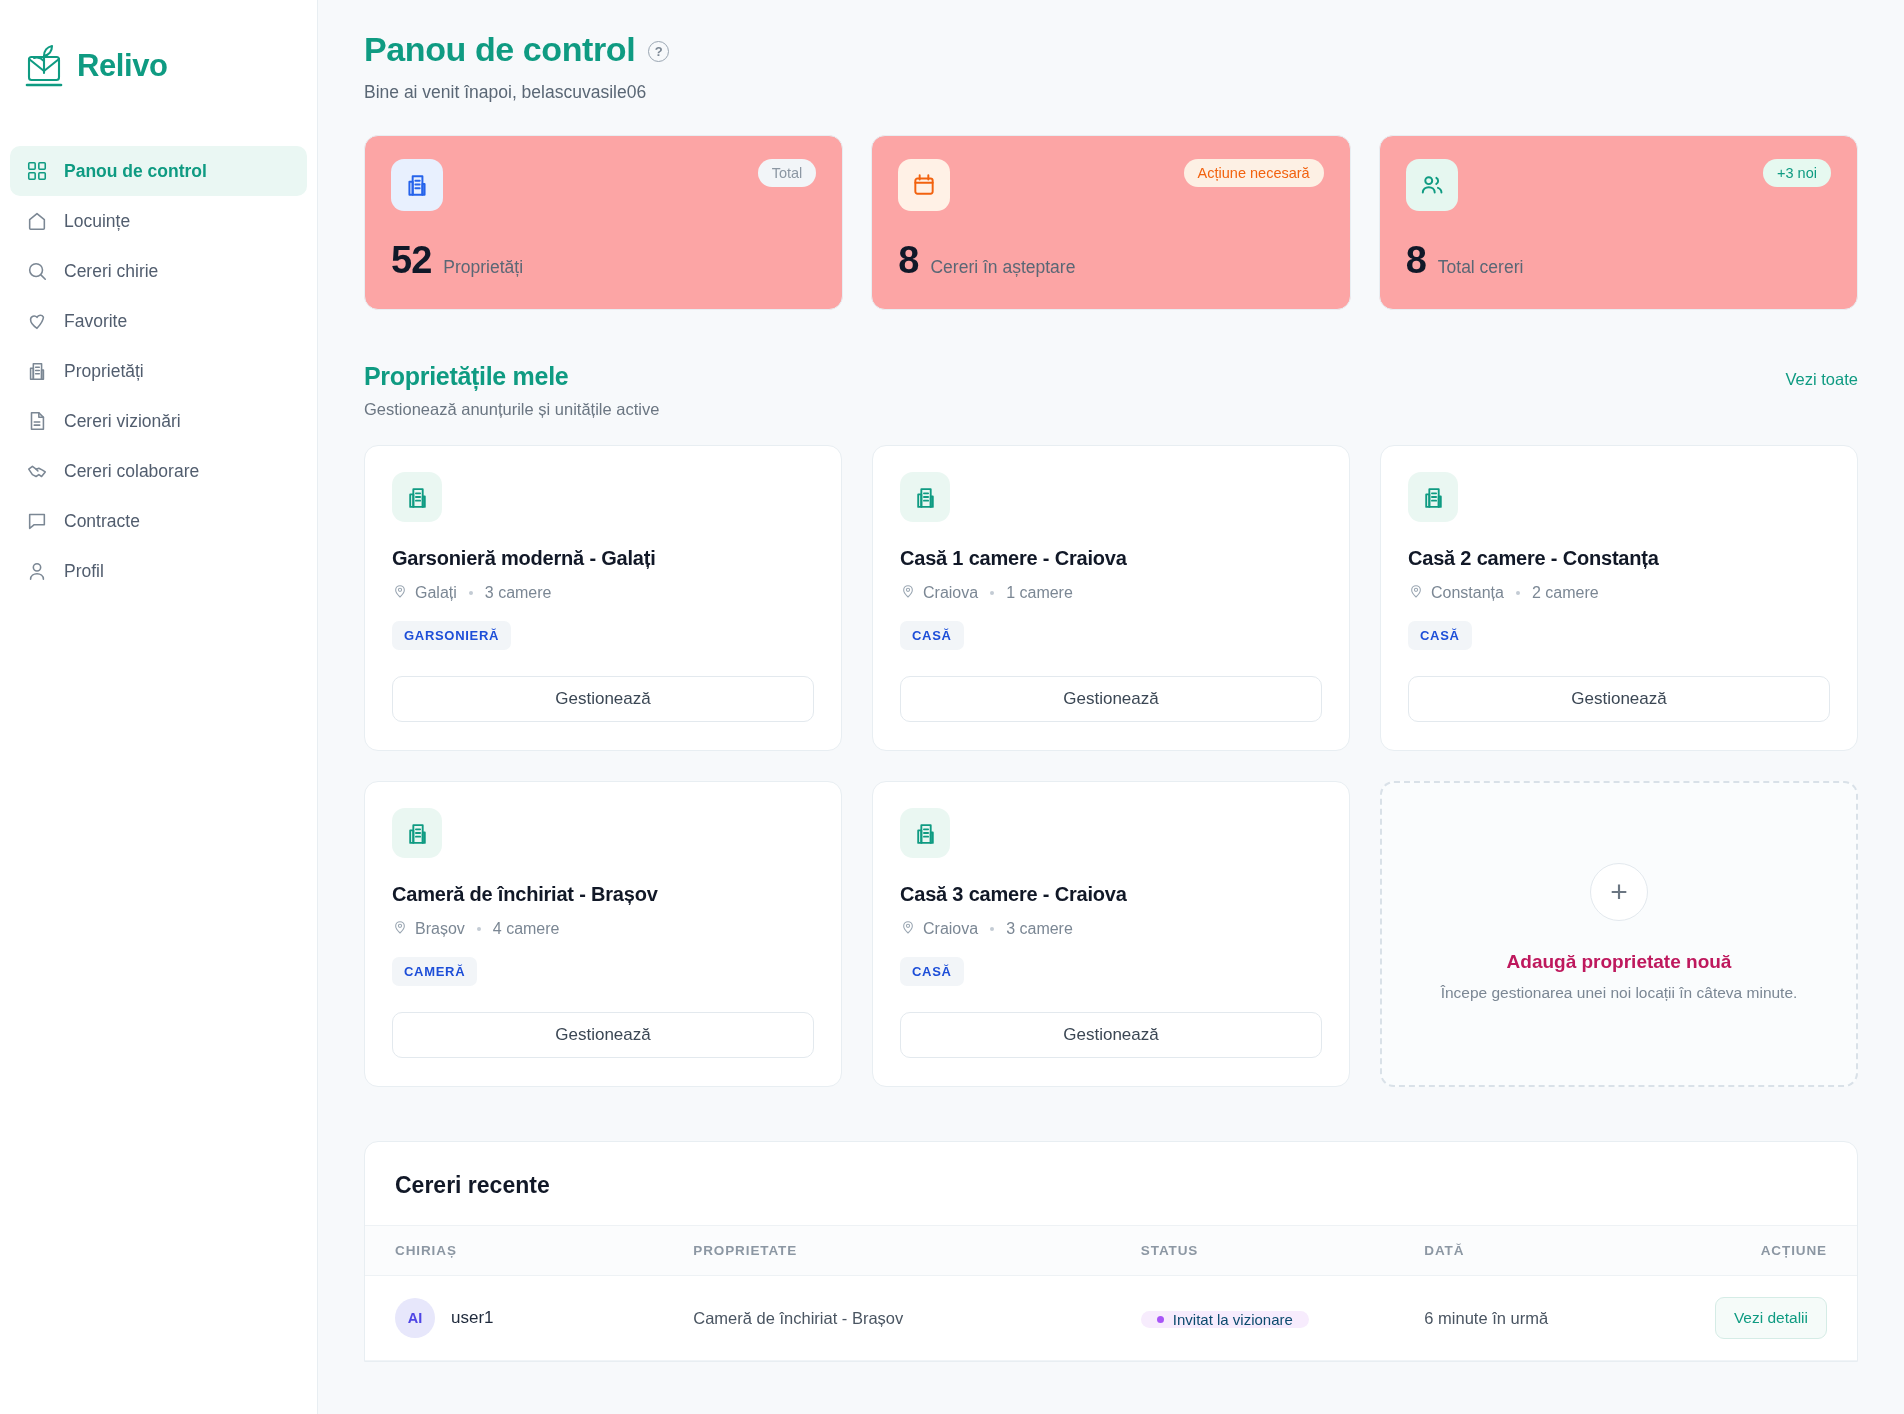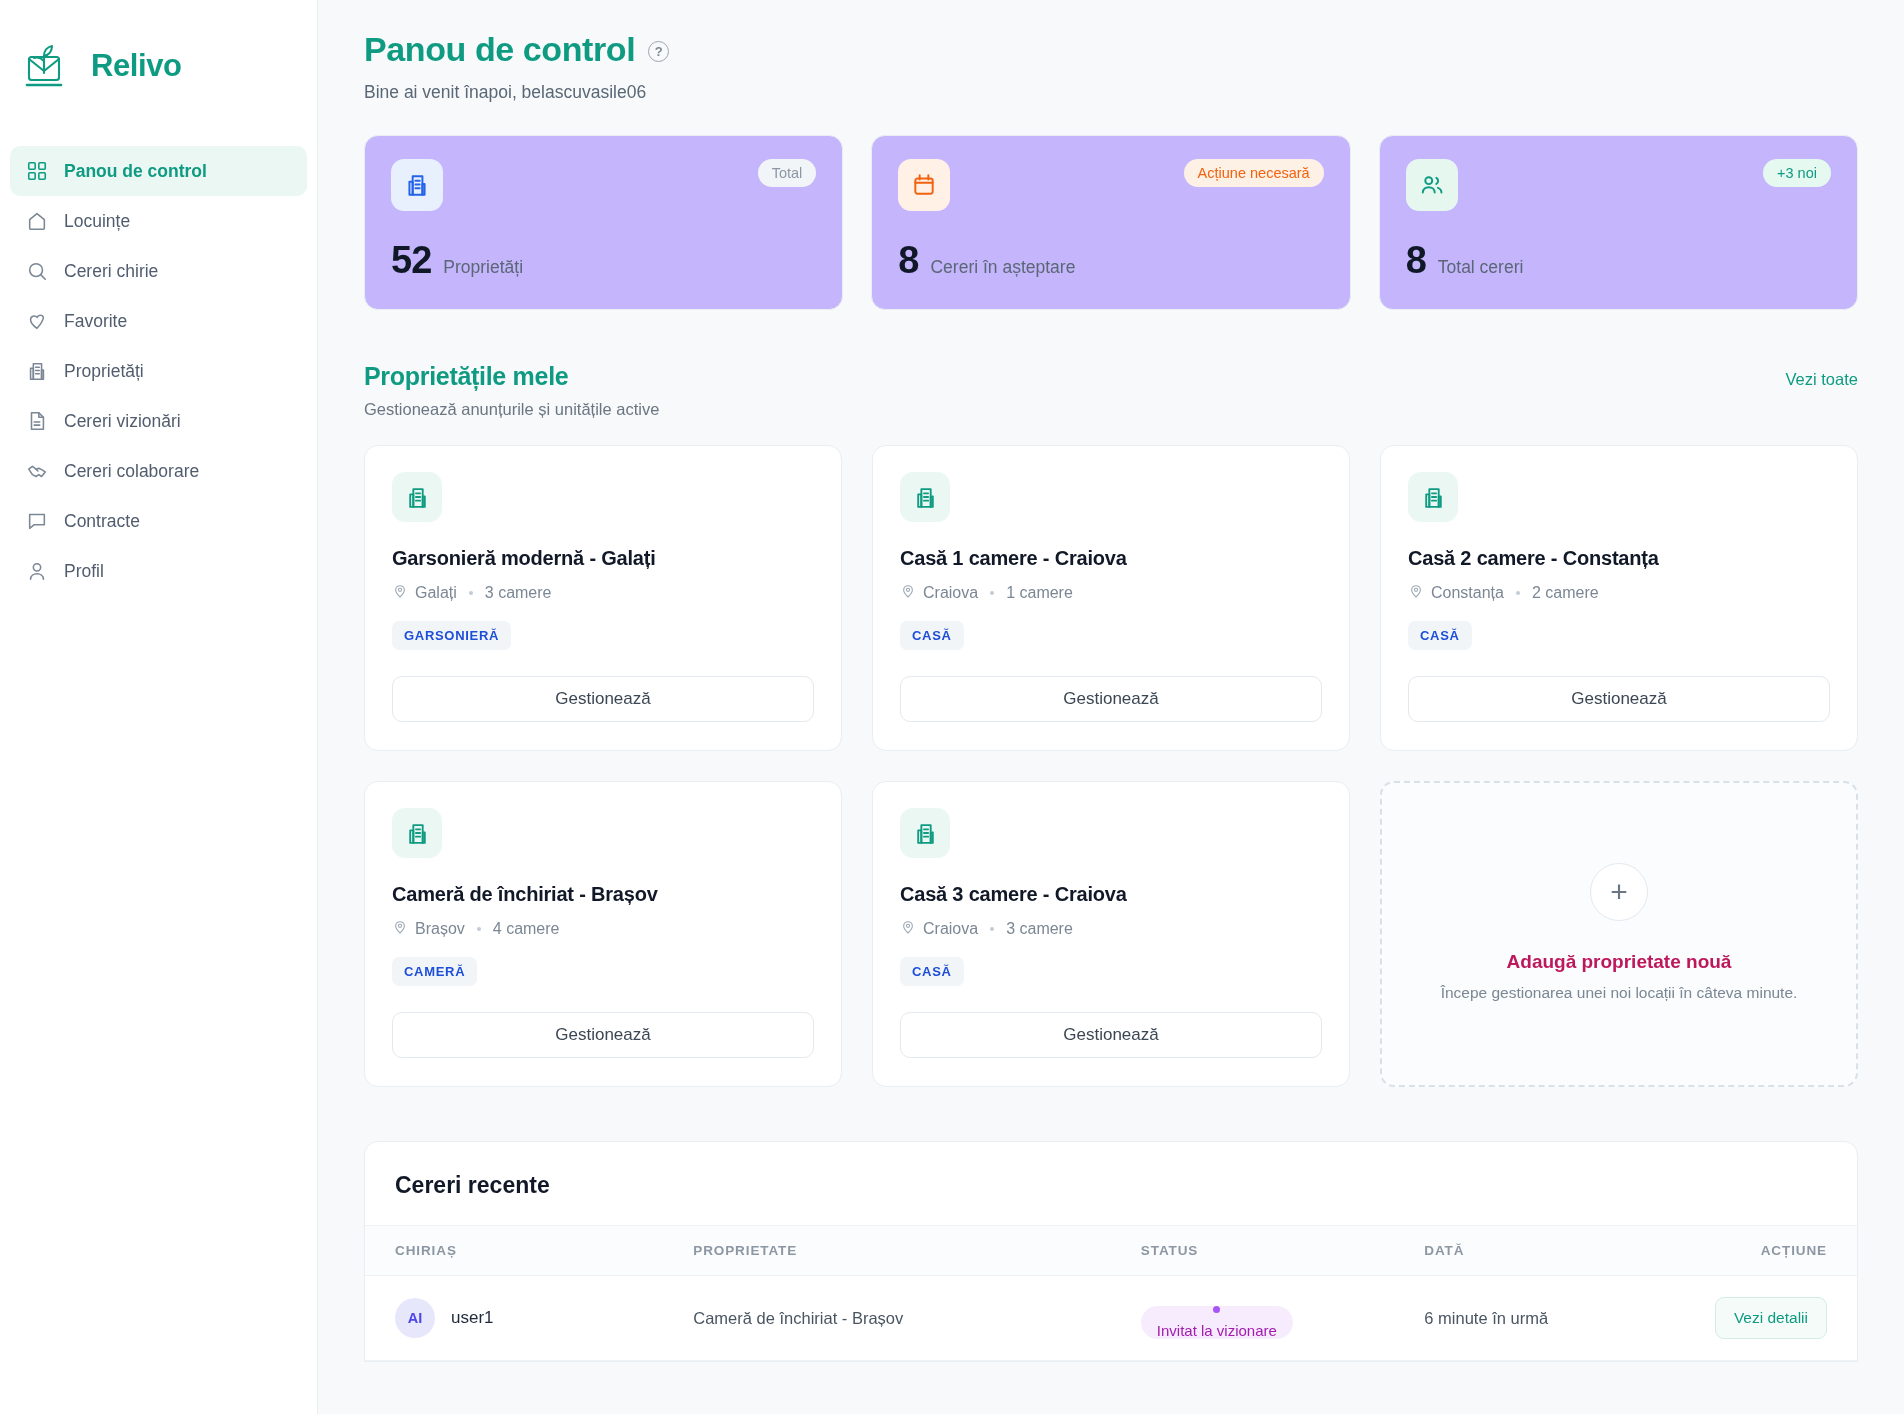--- a/index.html
+++ b/index.html
@@ -15,21 +15,21 @@
 
   
   .sidebar {
     width: 318px; min-width: 318px; height: 1414px;
     background: #ffffff;
     border-right: 1px solid #e8eef2;
     padding: 22px 0 0 0;
     position: relative;
   }
   .logo-row {
-    display: flex; align-items: center; gap: 25px;
+    display: flex; align-items: center; gap: 11px;
     padding: 6px 0 0 22px; height: 82px;
   }
   .logo-mark { width: 44px; height: 46px; display: block; }
   .logo-text {
     font-size: 31px; font-weight: 700; color: #0f9b82;
     letter-spacing: -0.4px;
   }
   .nav { margin-top: 42px; padding: 0 10px; }
   .nav-item {
     display: flex; align-items: center; gap: 16px;
@@ -58,21 +58,21 @@
     width: 21px; height: 21px; border-radius: 50%;
     border: 1.6px solid #9aa6b2; color: #7b8794;
     font-size: 13px; display: flex; align-items: center; justify-content: center;
     font-weight: 700; cursor: pointer; margin-top: 4px;
   }
   .welcome { margin-top: 13px; font-size: 17.5px; color: #5a6775; }
 
   
   .stats { display: flex; gap: 28px; margin-top: 32px; }
   .stat-card {
-    flex: 1; background: #c4b5fd; border: 1px solid #e8eef2;
+    flex: 1; background: #fca5a5; border: 1px solid #e8eef2;
     border-radius: 14px; padding: 23px 26px 27px 26px; min-height: 168px;
   }
   .stat-top { display: flex; align-items: flex-start; justify-content: space-between; }
   .stat-ico {
     width: 52px; height: 52px; border-radius: 13px;
     display: flex; align-items: center; justify-content: center;
   }
   .stat-ico svg { width: 26px; height: 26px; fill: none; stroke-width: 1.8;
     stroke-linecap: round; stroke-linejoin: round; }
   .stat-ico.blue { background: #e8f0fe; } .stat-ico.blue svg { stroke: #2563eb; }
@@ -165,22 +165,22 @@
   .col-status { width: 19%; } .col-date { width: 17%; } .col-action { width: 12%; }
   .tenant-cell { display: flex; align-items: center; gap: 16px; }
   .avatar {
     width: 40px; height: 40px; border-radius: 50%; background: #e7e7fb;
     color: #4f46e5; font-size: 14.5px; font-weight: 700;
     display: flex; align-items: center; justify-content: center;
   }
   .tenant-name { font-size: 17px; color: #1e293b; }
   .status-badge {
     display: inline-flex; align-items: center; gap: 9px;
-    background: #f7ecfd; color: #a21caf; border-radius: 999px;
-    padding: 0 16px; font-size: 15px; flex-direction: column;
+    background: #f7ecfd; color: #0c4a6e; border-radius: 999px;
+    padding: 0 16px; font-size: 15px;
   }
   .status-dot { width: 7px; height: 7px; border-radius: 50%; background: #a855f7; }
   .details-btn {
     display: inline-block; border: 1px solid #d5ece6; background: #f5fbf9;
     color: #0f9b82; border-radius: 9px; padding: 11px 18px; font-size: 15.5px;
     cursor: pointer; font-family: "Liberation Sans", sans-serif;
   }
 </style>
 </head>
 <body>

